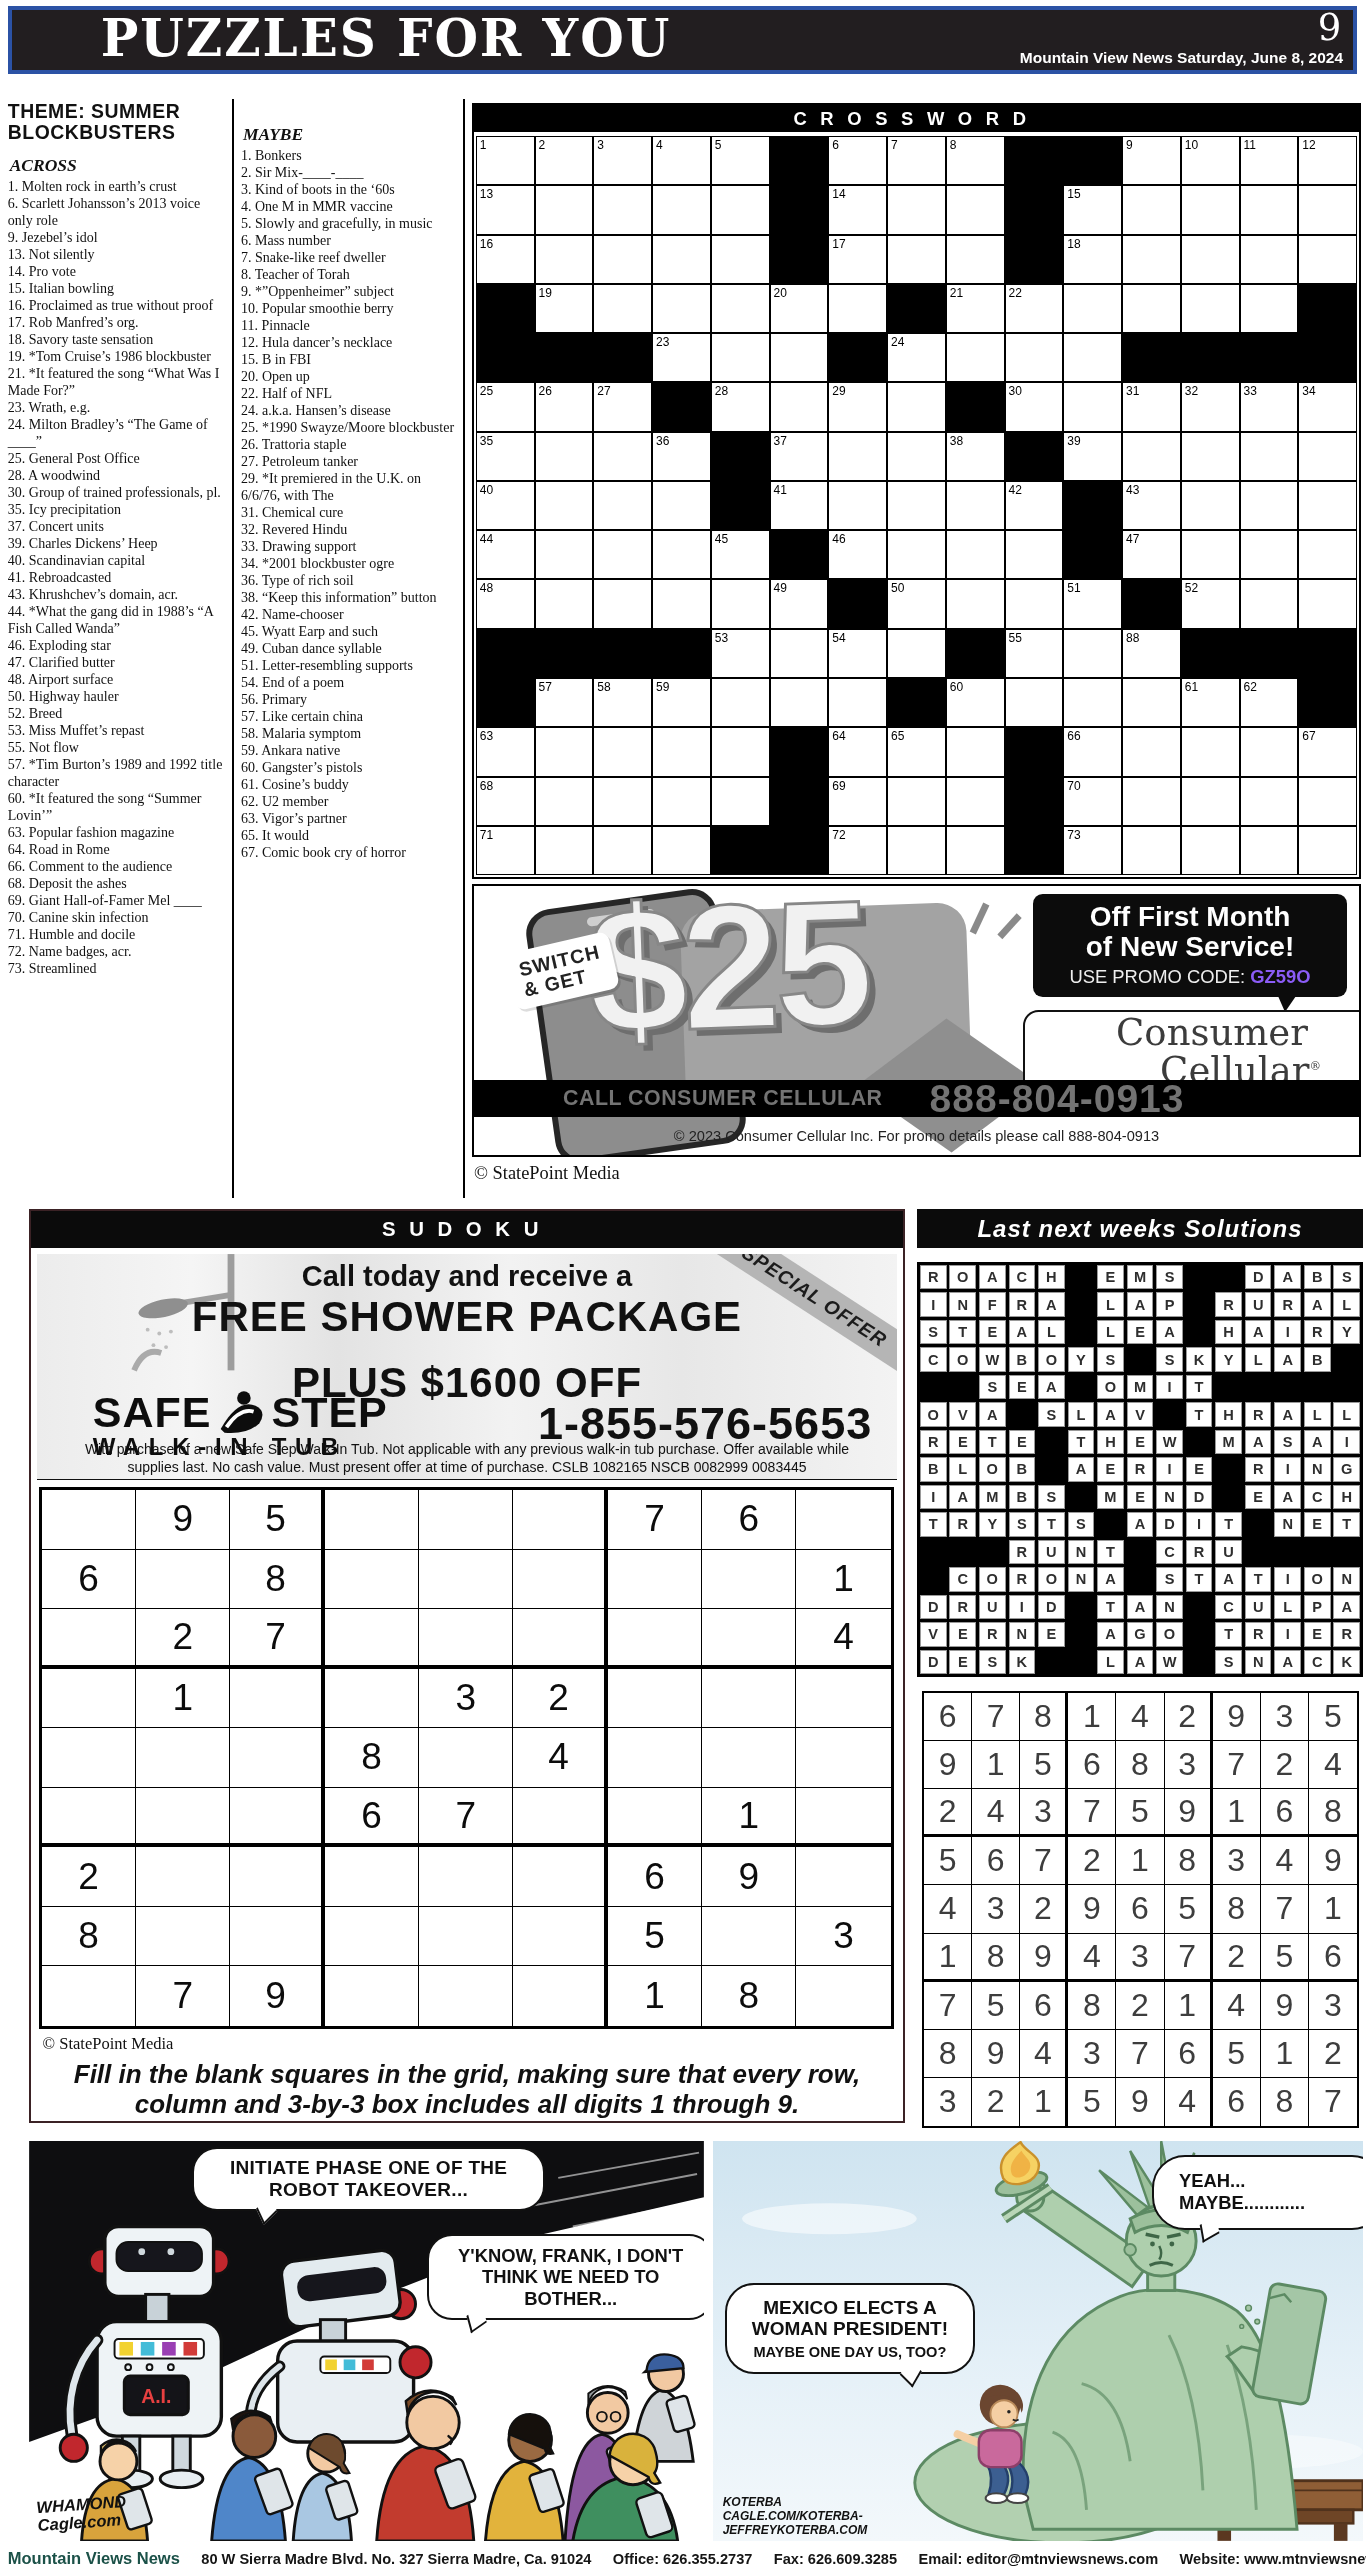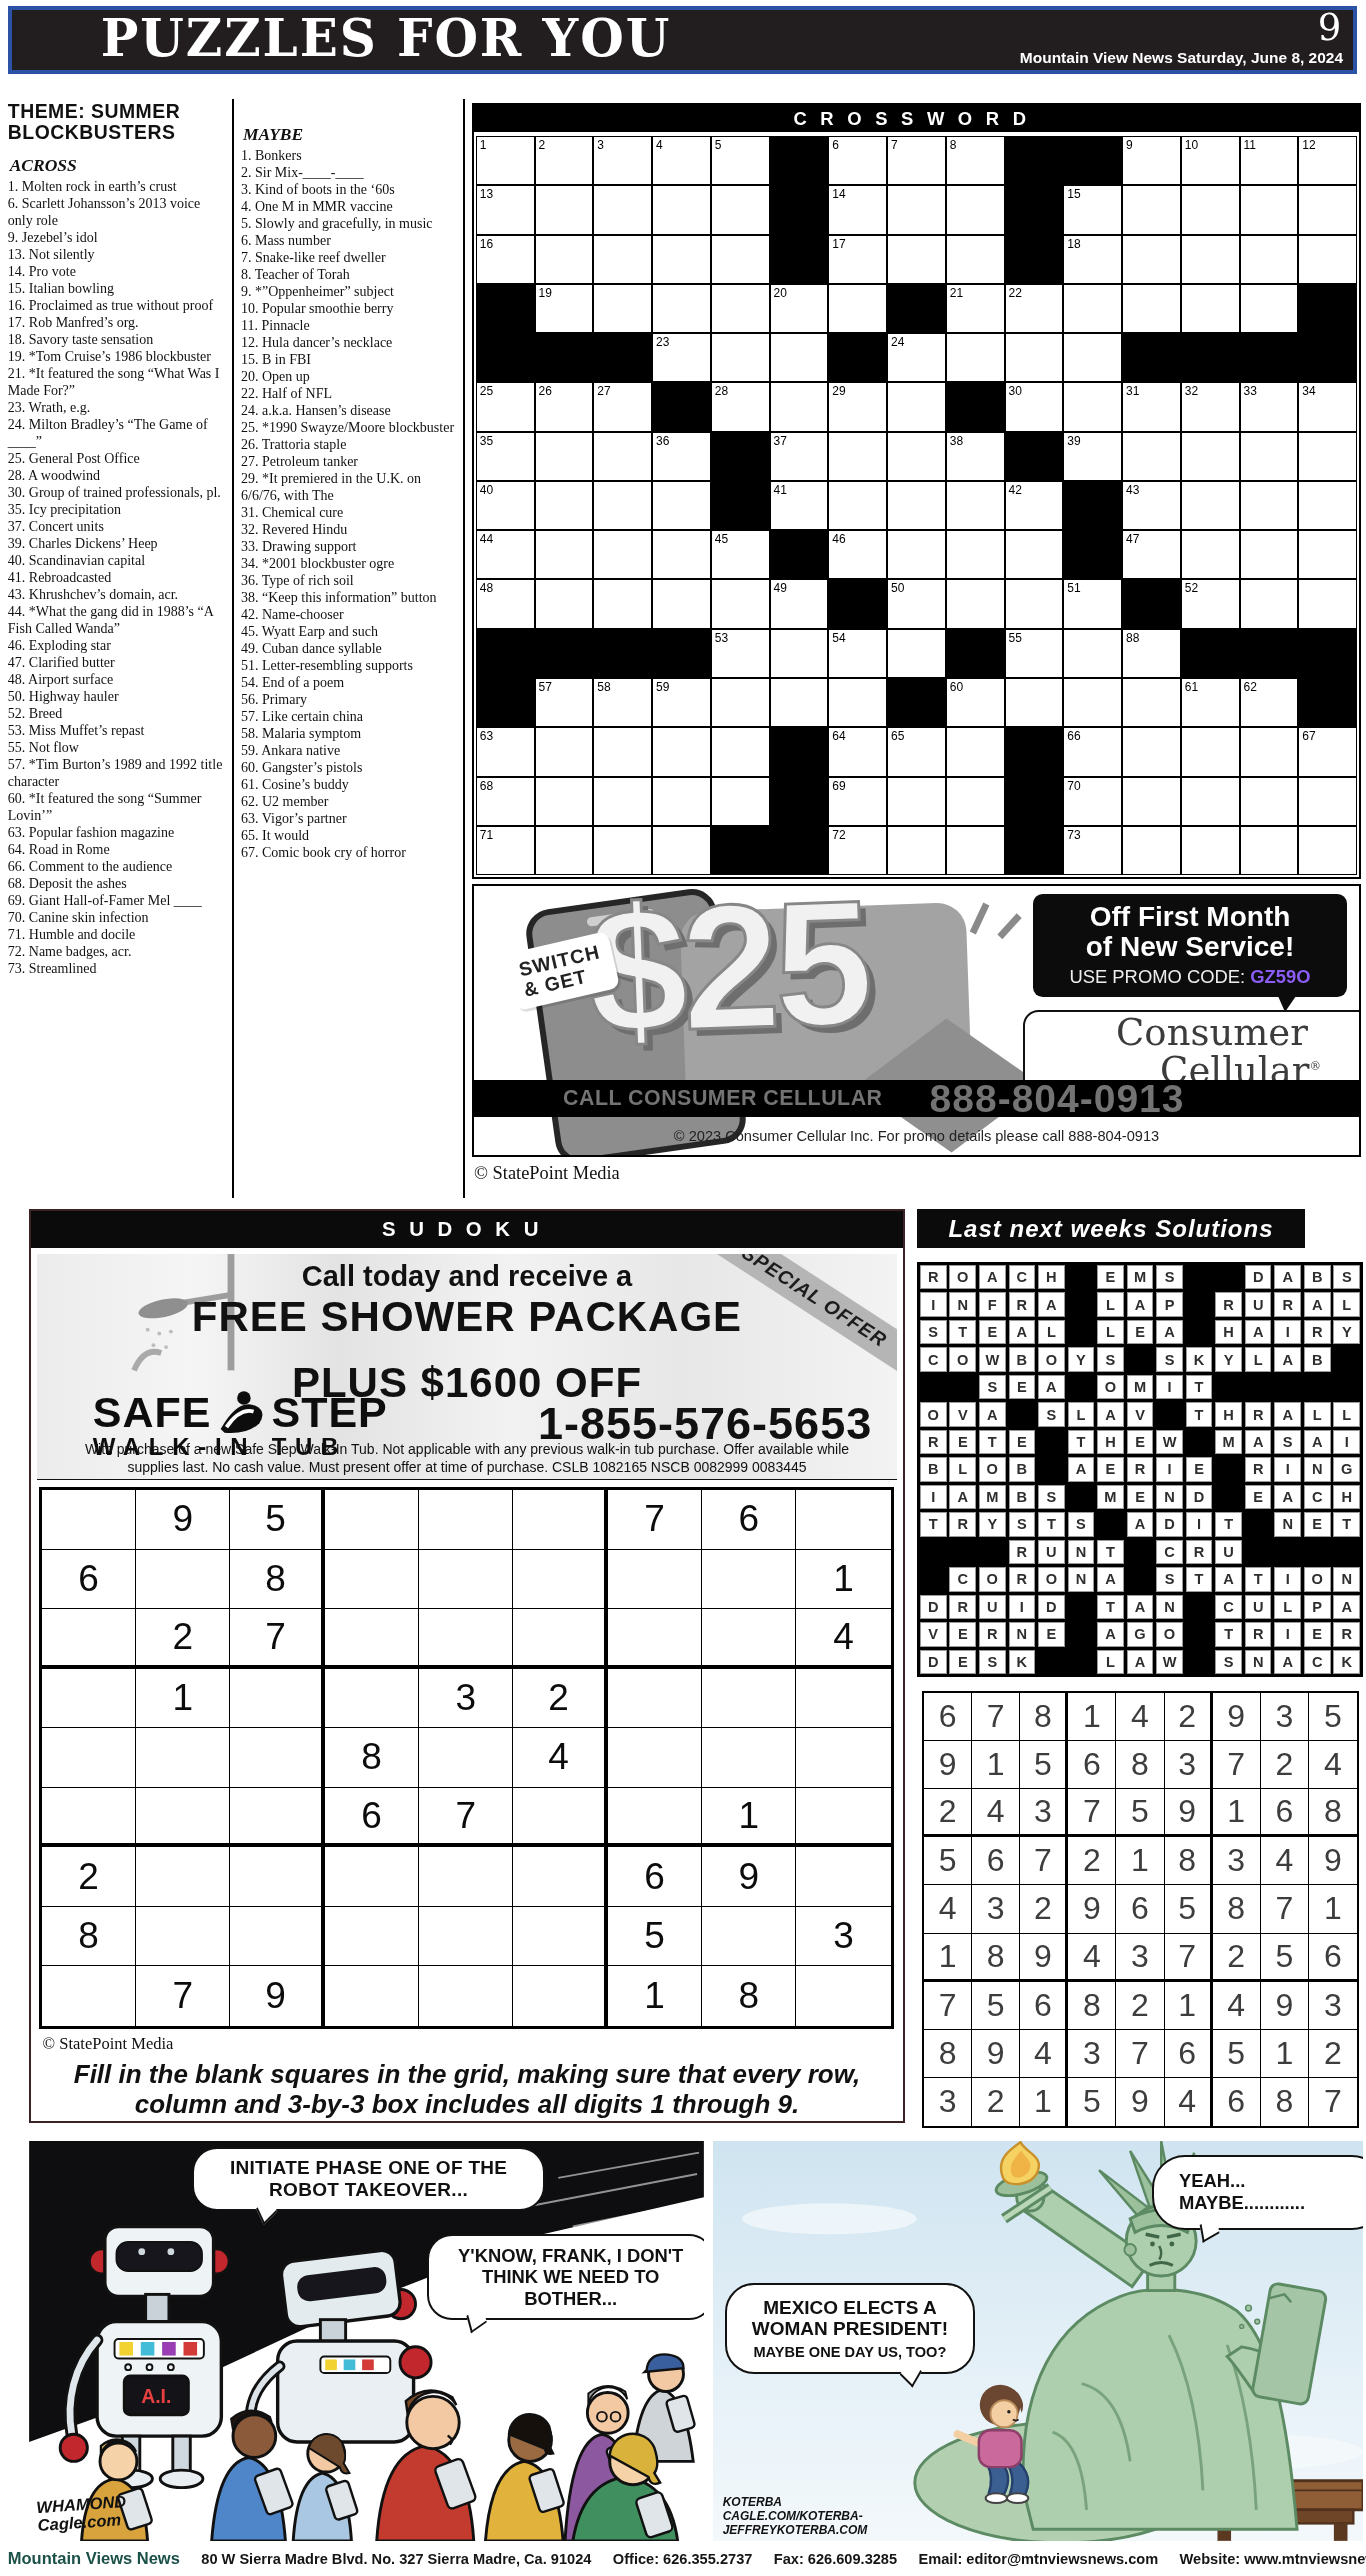--- a/index.html
+++ b/index.html
@@ -71,21 +71,21 @@
   .sud-grid{position:absolute;left:7.8px;top:276px;width:855px;height:542px;border:3.9px solid #000;box-sizing:border-box;display:grid;grid-template-columns:repeat(9,1fr);grid-template-rows:repeat(9,1fr);background:#fff;}
   .sud-cell{border-right:1.5px solid #000;border-bottom:1.5px solid #000;display:flex;align-items:center;justify-content:center;font-size:37px;color:#0c0c0c;}
   .sud-cell.br3{border-right-width:4.9px;}
   .sud-cell.bb3{border-bottom-width:4.9px;}
   .sud-cell.lc{border-right:none;}
   .sud-cell.lr{border-bottom:none;}
   .sud-credit{position:absolute;left:11.6px;top:823px;font-family:"Liberation Serif",serif;font-size:16.5px;}
   .sud-caption{position:absolute;left:2%;top:848px;width:96%;text-align:center;font-weight:800;font-style:italic;font-size:26px;line-height:30px;}
 
   
-  .sol-head{left:917px;top:1209px;width:388px;height:39px;background:#0b0b0b;color:#fff;text-align:center;font-weight:800;font-style:italic;font-size:24px;line-height:39px;letter-spacing:1px;}
+  .sol-head{left:917px;top:1209px;width:446px;height:39px;background:#0b0b0b;color:#fff;text-align:center;font-weight:800;font-style:italic;font-size:24px;line-height:39px;letter-spacing:1px;}
   .cwsol{left:917px;top:1262px;width:446px;height:415px;background:#000;padding:2.9px;box-sizing:border-box;display:grid;grid-template-columns:repeat(15,1fr);grid-template-rows:repeat(15,1fr);grid-gap:2.9px;}
   .cwsol-cell{background:#fff;display:flex;align-items:center;justify-content:center;font-weight:800;font-size:14.6px;color:#2e2e2e;box-shadow:inset 0 0 0 1px #9a9a9a;}
   .cwsol-cell.black{background:#000;box-shadow:none;}
   .sudsol{left:922px;top:1691px;width:437px;height:437px;border:2.9px solid #000;box-sizing:border-box;display:grid;grid-template-columns:repeat(9,1fr);grid-template-rows:repeat(9,1fr);background:#fff;}
   .sudsol .sud-cell{font-size:32px;color:#3d3d3d;border-right-width:1.2px;border-bottom-width:1.2px;}
   .sudsol .sud-cell.br3{border-right-width:3.9px;}
   .sudsol .sud-cell.bb3{border-bottom-width:3.9px;}
 
   
   .comic{top:2141px;height:400px;overflow:hidden;}

